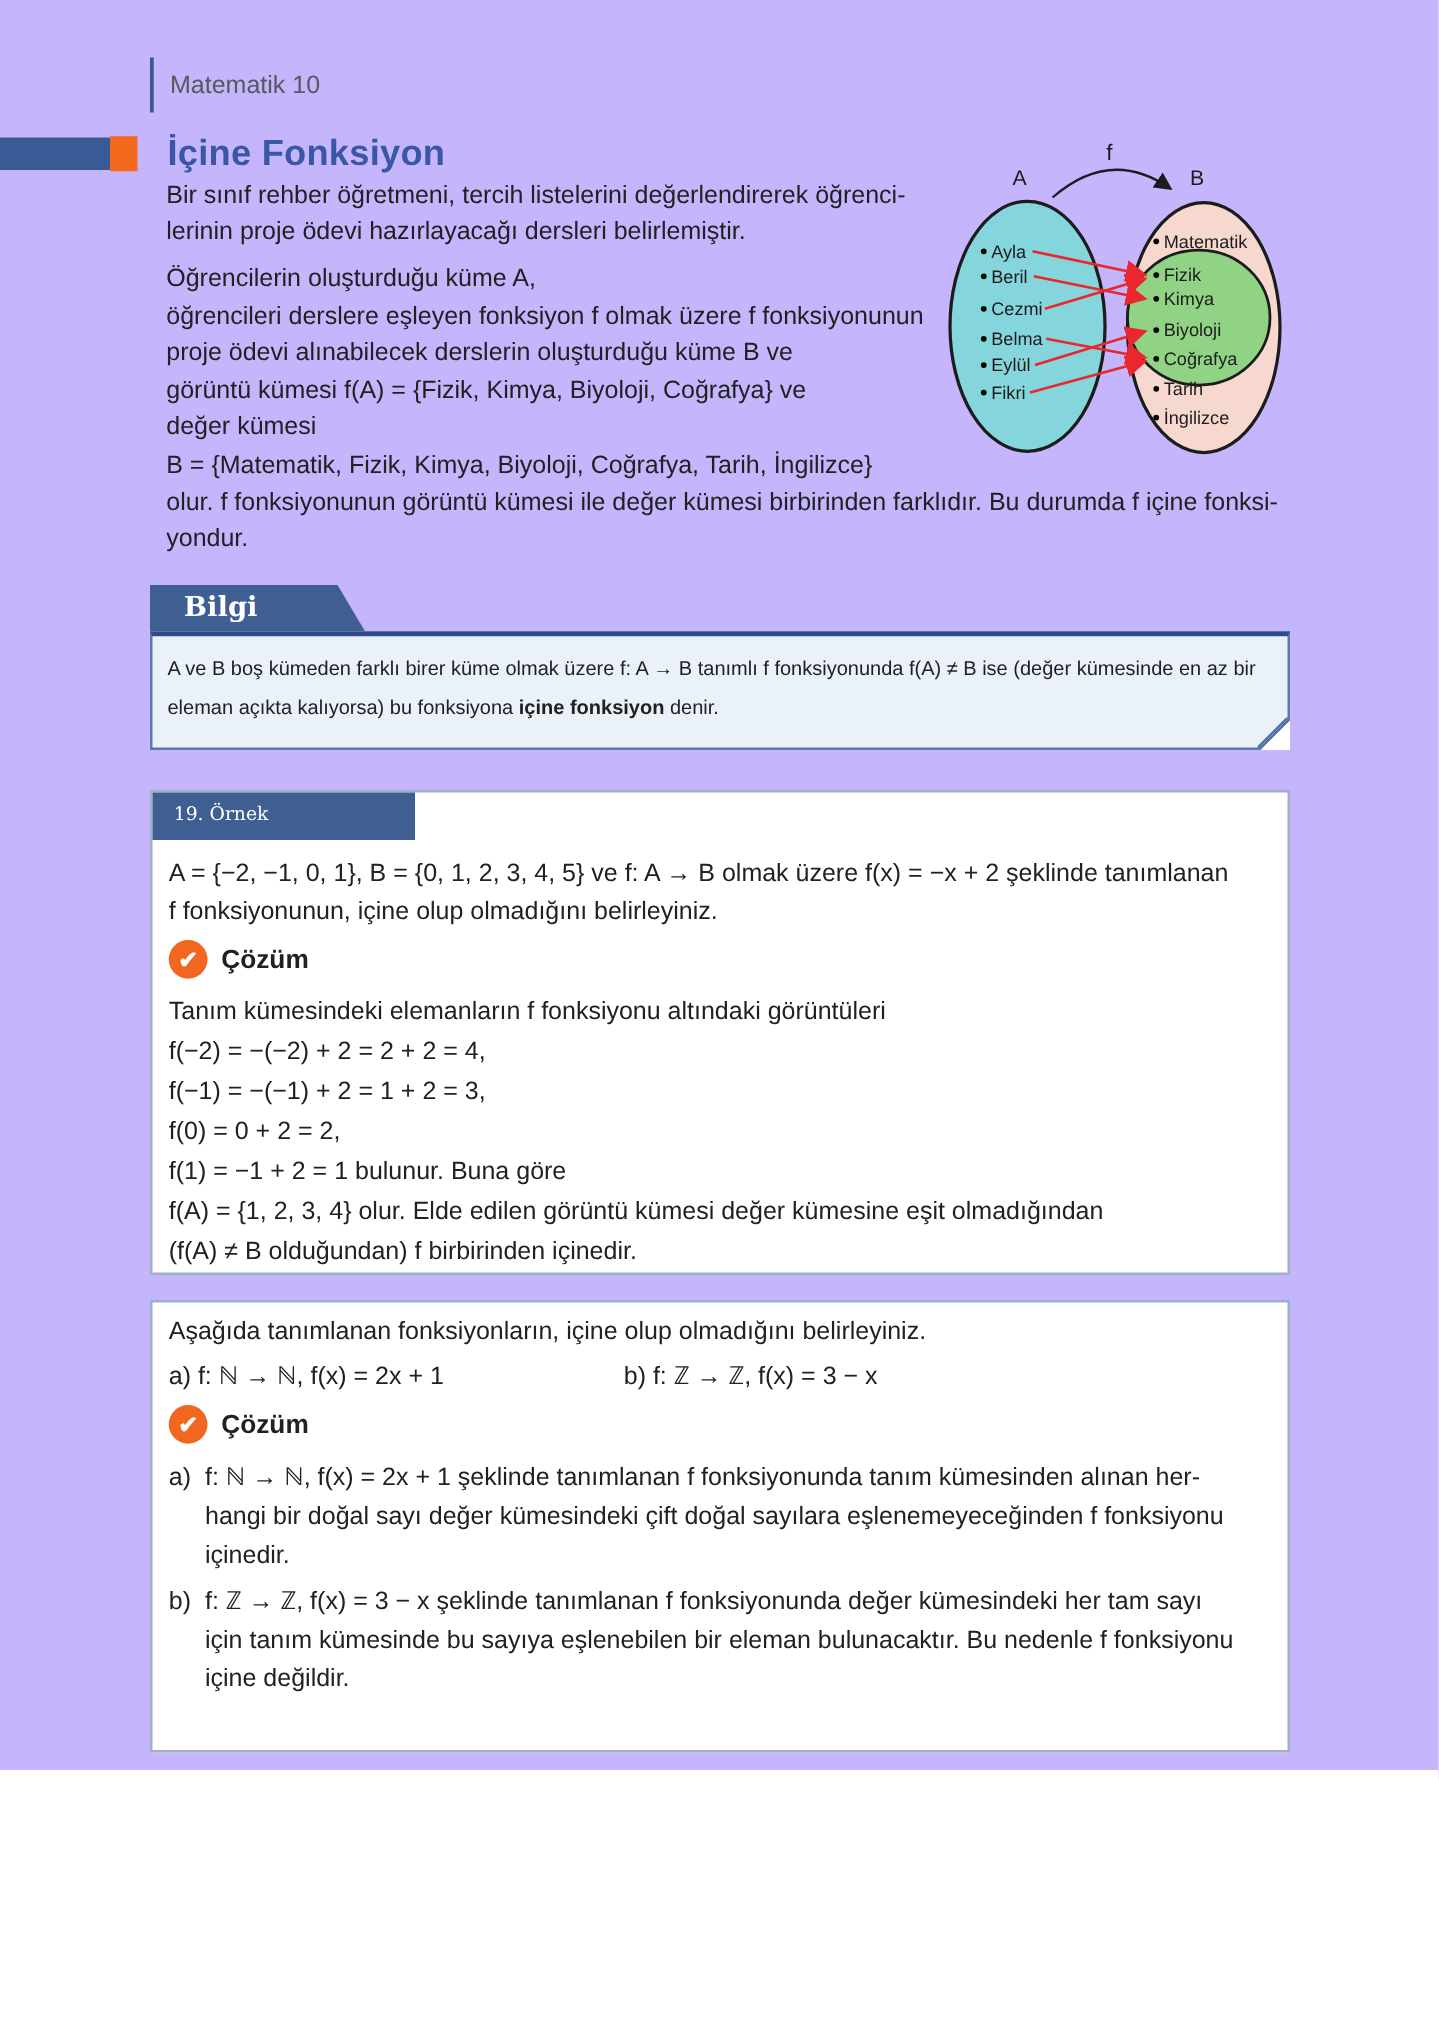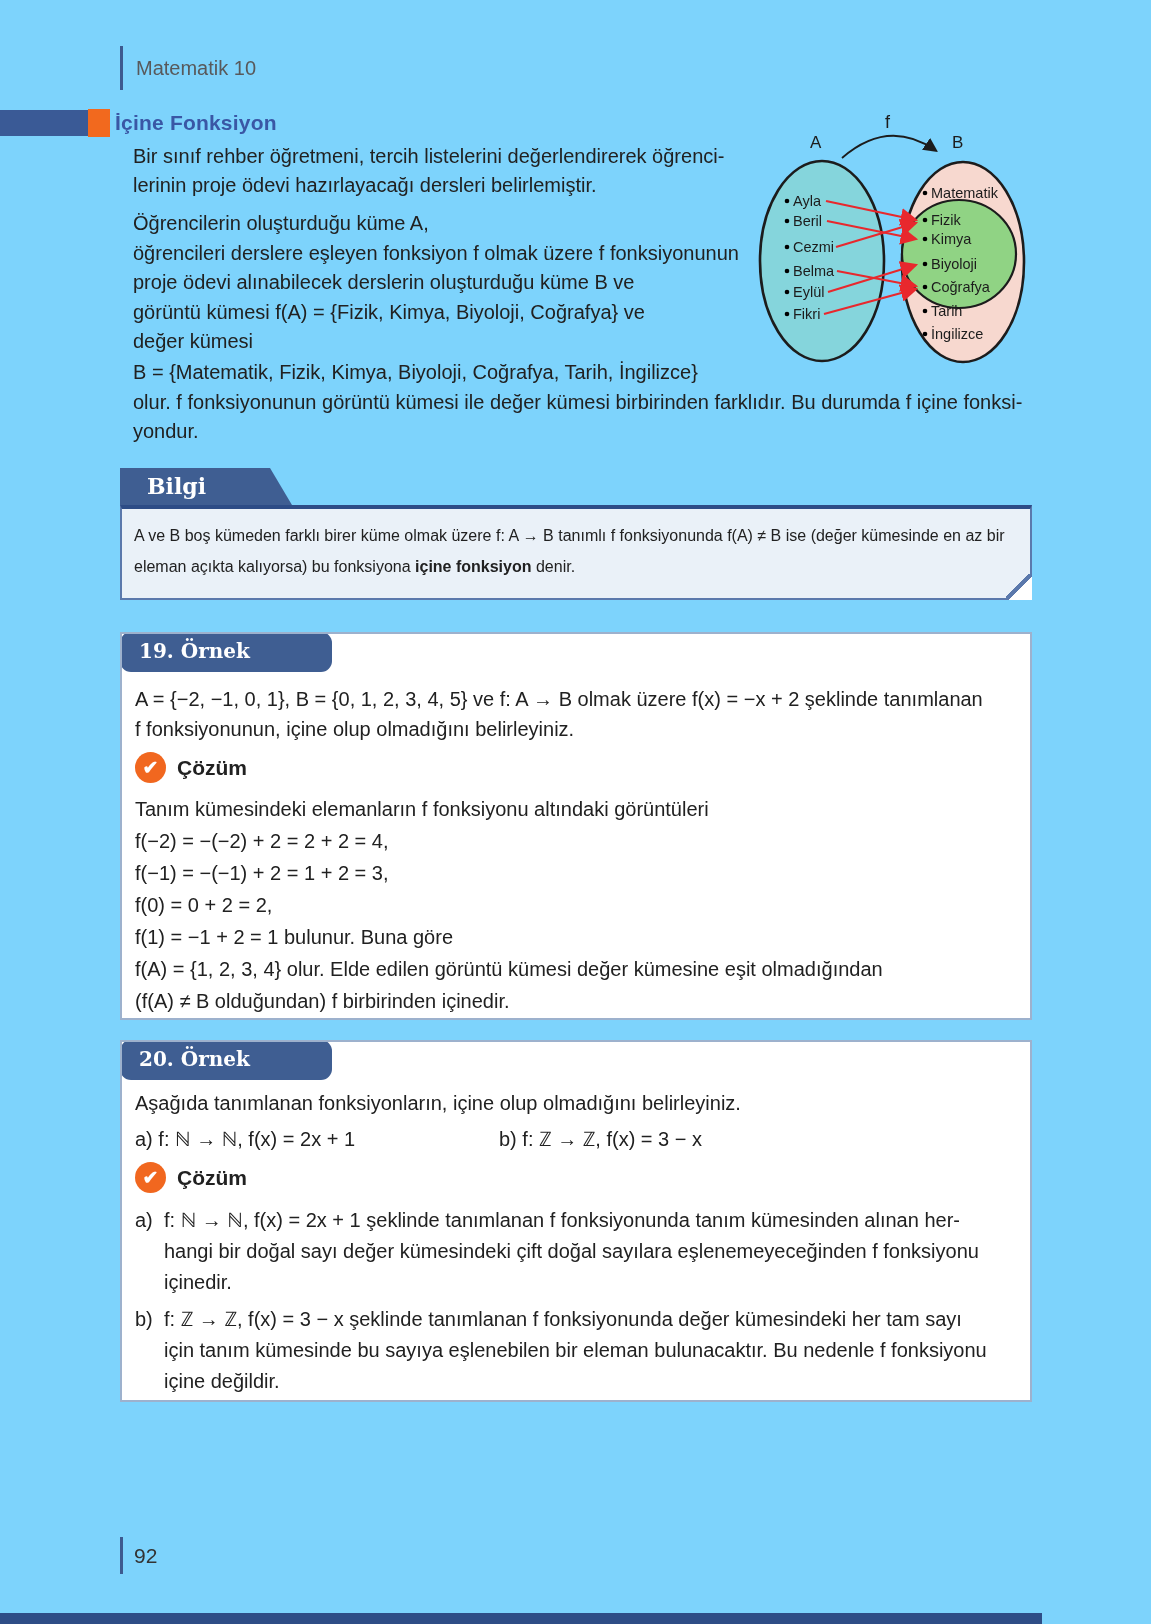--- a/index.html
+++ b/index.html
@@ -1,27 +1,27 @@
 <!DOCTYPE html>
 <html><head>
 <meta charset="utf-8">
 <style>
   html,body{margin:0;padding:0;background:#ffffff;}
-  .page{position:relative;width:1151px;height:1624px;background:#7dd3fc;overflow:hidden;
+  .page{position:relative;width:1151px;height:1416px;background:#c4b5fd;overflow:hidden;
         font-family:"Liberation Sans",sans-serif;color:#212121;}
 
   
   .doc-header{position:absolute;left:120px;top:46px;height:44px;border-left:3px solid #3d5a8f;
               padding-left:13px;display:flex;align-items:center;font-size:20px;color:#58595b;}
 
   
   .section-row{position:absolute;left:0;top:109px;height:28px;display:flex;align-items:center;}
   .bar-blue{width:88px;height:26px;background:#3a5a96;}
   .bar-orange{width:22px;height:28px;background:#f2691e;}
-  .section-title{margin:0 0 0 5px;font-size:21px;font-weight:bold;color:#3a57a5;letter-spacing:.2px;}
+  .section-title{margin:0 0 0 24px;font-size:29px;font-weight:bold;color:#3a57a5;letter-spacing:.2px;}
 
   
   .intro{position:absolute;left:133px;top:142px;font-size:20px;line-height:29px;}
   .intro .p2{margin-top:9px;line-height:29.5px;}
   .full-lines{position:absolute;left:133px;top:358px;font-size:20px;line-height:29.5px;}
   .line{white-space:nowrap;}
 
   
   .diagram{position:absolute;left:730px;top:104px;width:420px;height:262px;}
   .diagram text{font-family:"Liberation Sans",sans-serif;fill:#1c1c1c;}
@@ -36,22 +36,22 @@
              padding:12px 14px 16px 12px;font-size:16px;line-height:30.5px;}
   .bilgi-fold{position:absolute;right:-2px;bottom:-2px;width:26px;height:26px;
               background:linear-gradient(to bottom right,rgba(255,255,255,0) 44%,#5b79ac 44%,#5b79ac 55%,#ffffff 55%);}
 
   
   .example{position:absolute;left:120px;width:912px;background:#fff;border:2px solid #9db1cd;
            box-sizing:border-box;overflow:hidden;}
   .ex19{top:632px;height:388px;}
   .ex20{top:1040px;height:362px;}
   .ex-tab{width:212px;height:40px;background:#3f5e92;color:#fff;margin:-2px 0 0 -2px;
-          font-family:"DejaVu Serif",serif;font-weight:700;font-size:20px;line-height:39px;
-          padding-left:19px;box-sizing:border-box;border-radius:11px;}
+          font-family:"DejaVu Serif",serif;font-weight:400;font-size:15px;line-height:39px;
+          padding-left:19px;box-sizing:border-box;}
   .ex-content{padding:12px 13px 0 13px;font-size:20px;}
   .problem{line-height:30px;}
   .cozum-row{display:flex;align-items:center;margin-top:8px;}
   .check-icon{width:31px;height:31px;border-radius:50%;background:#f1671f;color:#fff;flex:none;
               display:flex;align-items:center;justify-content:center;font-size:19px;font-weight:bold;}
   .cozum-label{margin-left:11px;font-weight:bold;font-size:21px;}
   .solution{margin-top:10px;line-height:32px;}
   .items-row{margin-top:9px;line-height:30px;}
   .item-a{display:inline-block;width:364px;}
   .sol-item{display:flex;line-height:31px;}
@@ -183,21 +183,20 @@
         <div class="line">f(−1) = −(−1) + 2 = 1 + 2 = 3,</div>
         <div class="line">f(0) = 0 + 2 = 2,</div>
         <div class="line">f(1) = −1 + 2 = 1 bulunur. Buna göre</div>
         <div class="line">f(A) = {1, 2, 3, 4} olur. Elde edilen görüntü kümesi değer kümesine eşit olmadığından</div>
         <div class="line">(f(A) ≠ B olduğundan) f birbirinden içinedir.</div>
       </div>
     </div>
   </section>
 
   <section class="example ex20">
-    <div class="ex-tab">20. Örnek</div>
     <div class="ex-content">
       <div class="line">Aşağıda tanımlanan fonksiyonların, içine olup olmadığını belirleyiniz.</div>
       <div class="items-row">
         <span class="item-a line">a) f: ℕ → ℕ, f(x) = 2x + 1</span><span class="line">b) f: ℤ → ℤ, f(x) = 3 − x</span>
       </div>
       <div class="cozum-row">
         <span class="check-icon">
             <span>✔</span>
           </span>
         <span class="cozum-label">Çözüm</span>

